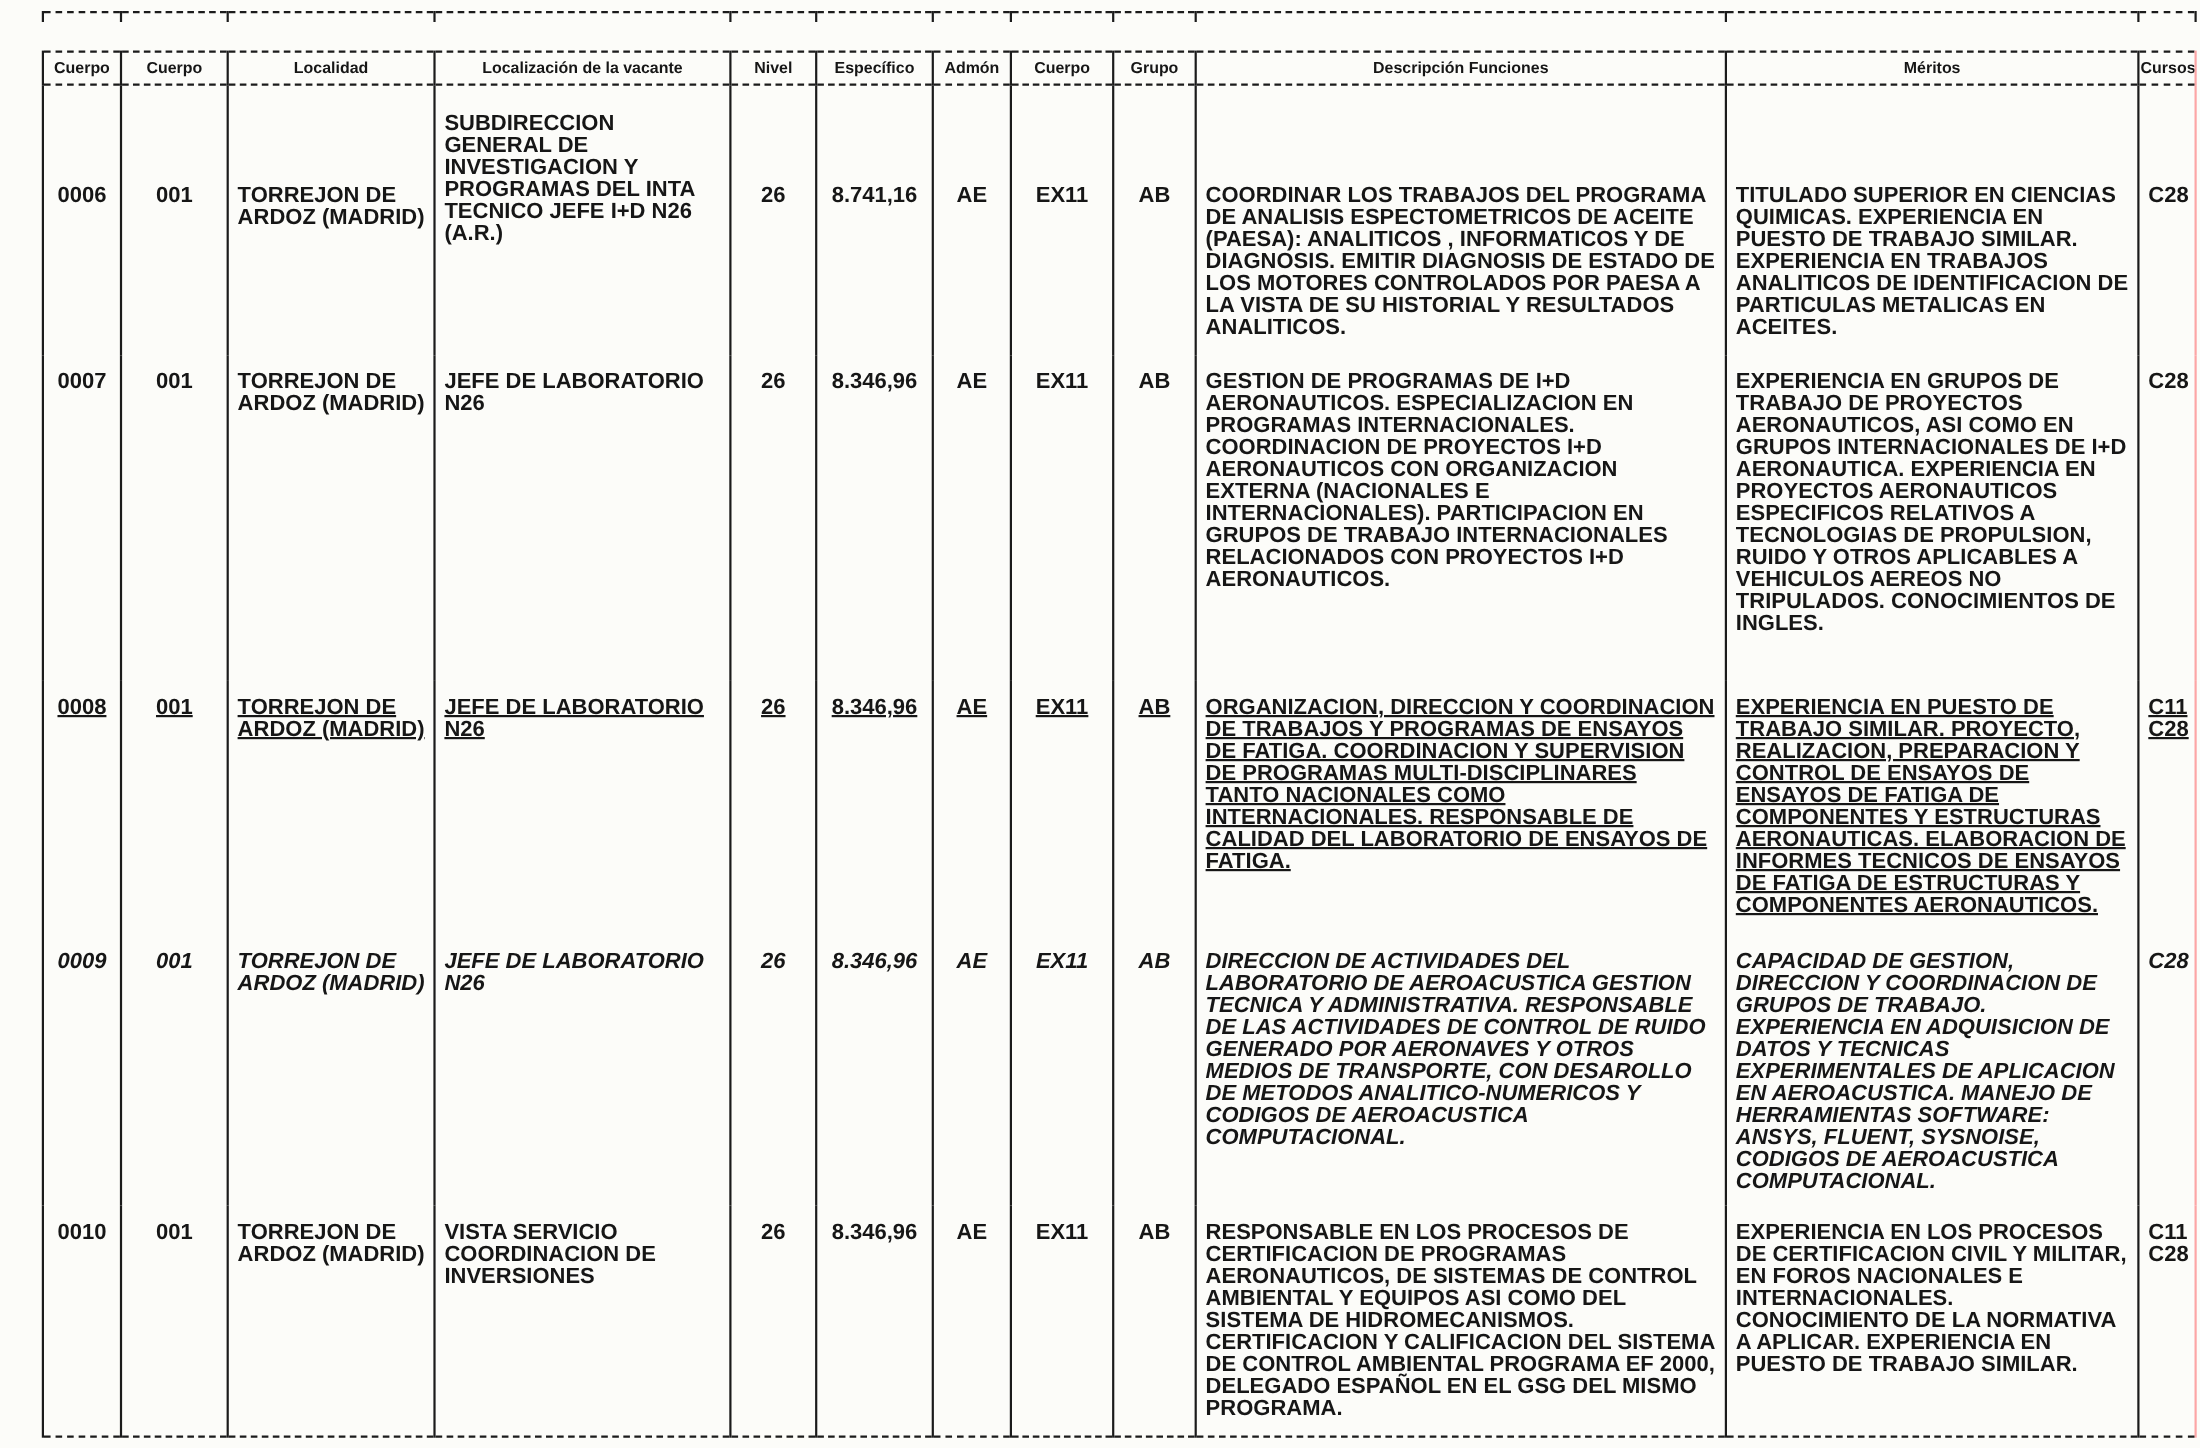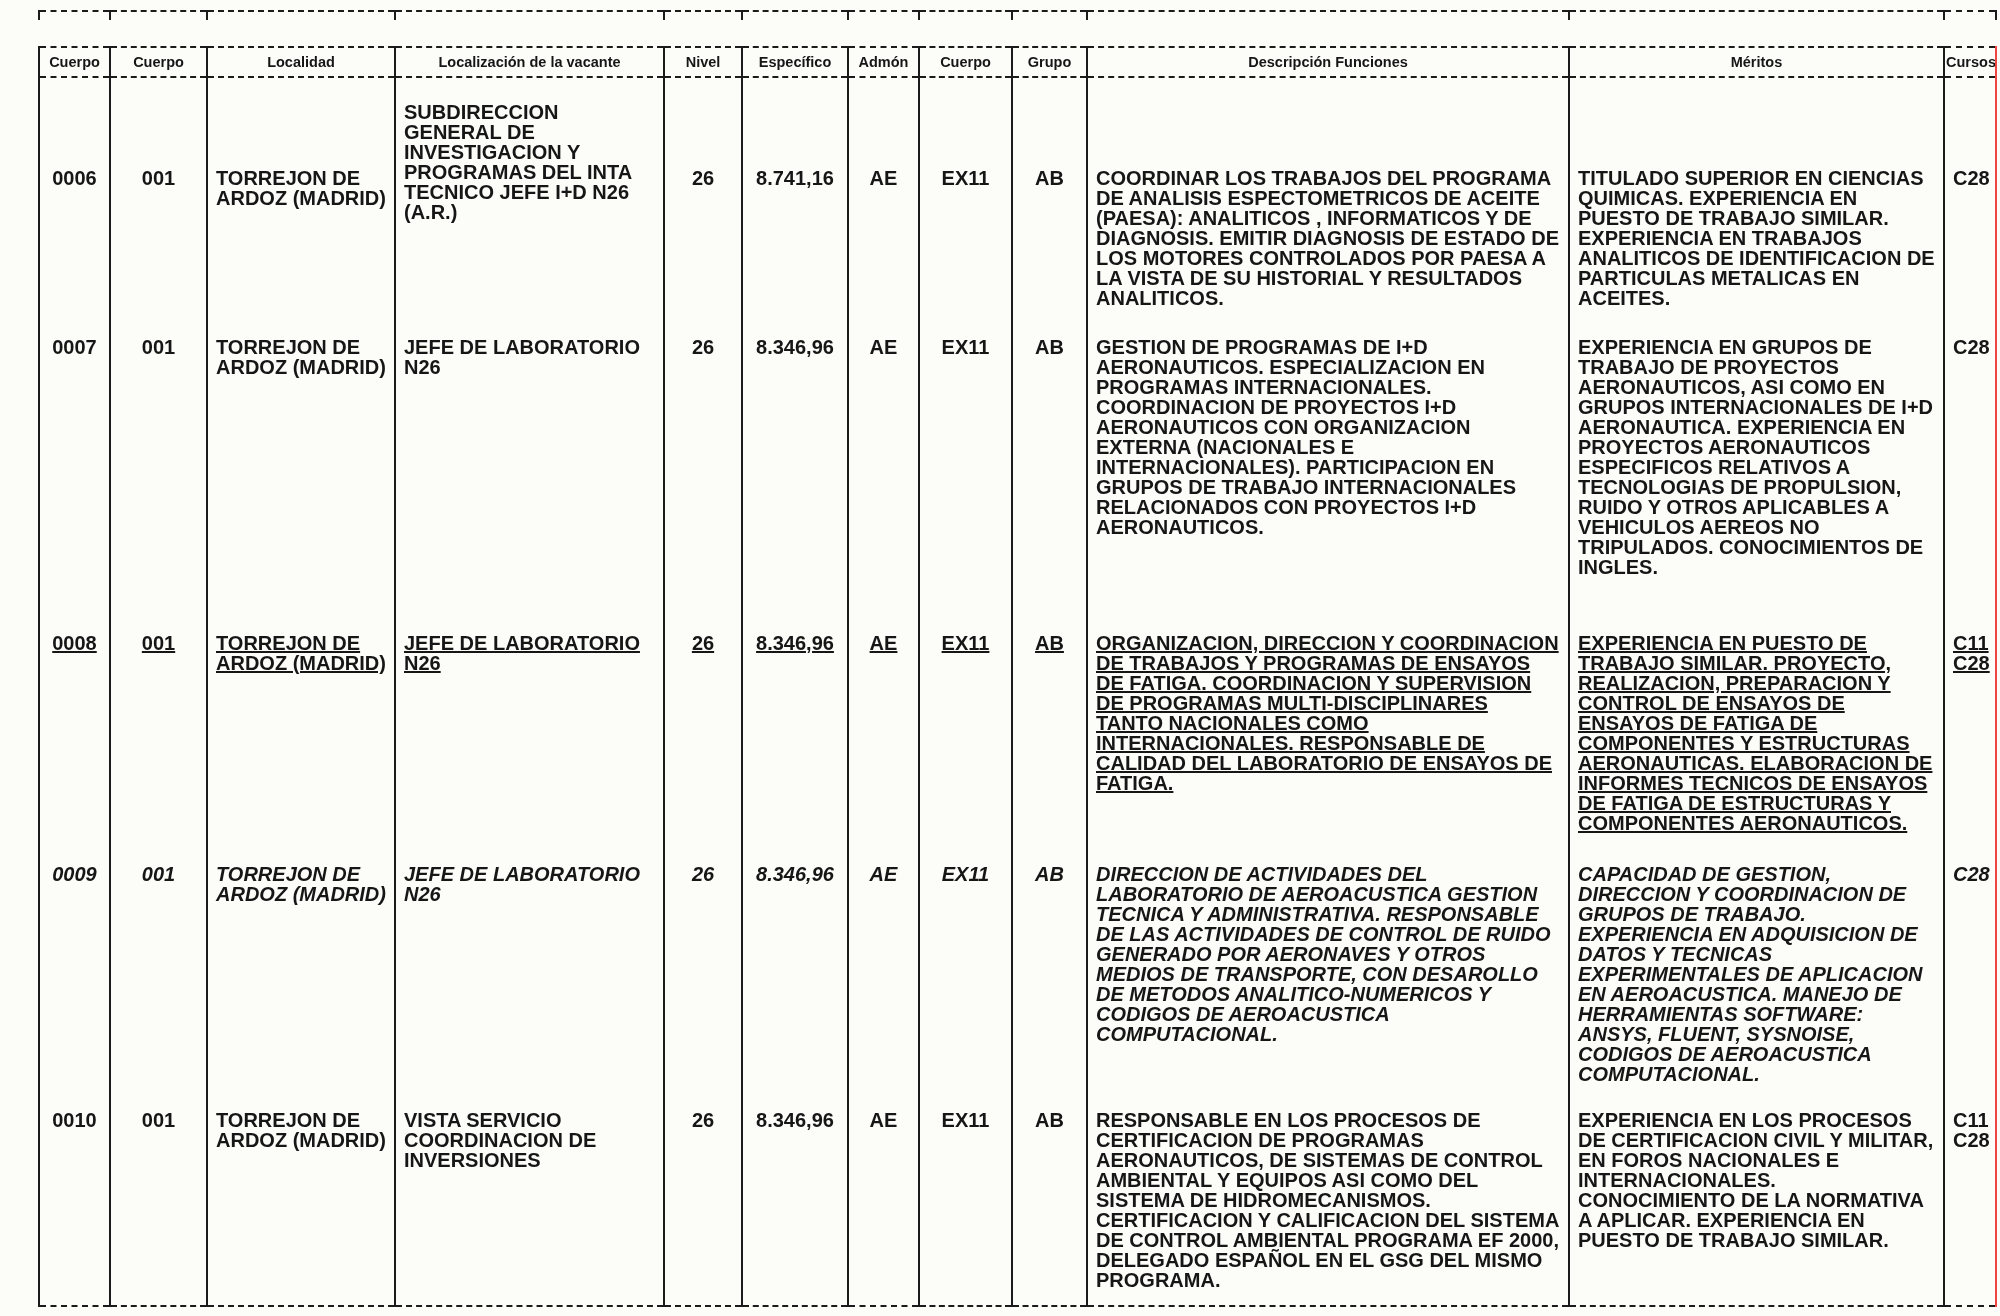--- a/index.html
+++ b/index.html
@@ -33,21 +33,21 @@
   .stub { margin-bottom: 26px; }
   .stub td {
     height: 9px;
     border-top: 2px dashed #1b1b1b;
     border-left: 2px solid #1b1b1b;
   }
   .stub td:last-child { border-right: 2px solid #1b1b1b; }
 
   
   .main th, .main td { border-left: 2px solid #1b1b1b; }
-  .main th:last-child, .main td:last-child { border-right: 2px solid #ef4444; }
+  .main th:last-child, .main td:last-child { border-right: 2px solid #fca5a5; }
 
   .main thead th {
     border-top: 2px dashed #1b1b1b;
     border-bottom: 2px dashed #1b1b1b;
     font-size: 14.5px;
     height: 30px;
     padding: 4px 1px;
     text-align: center;
     vertical-align: middle;
     white-space: nowrap;

